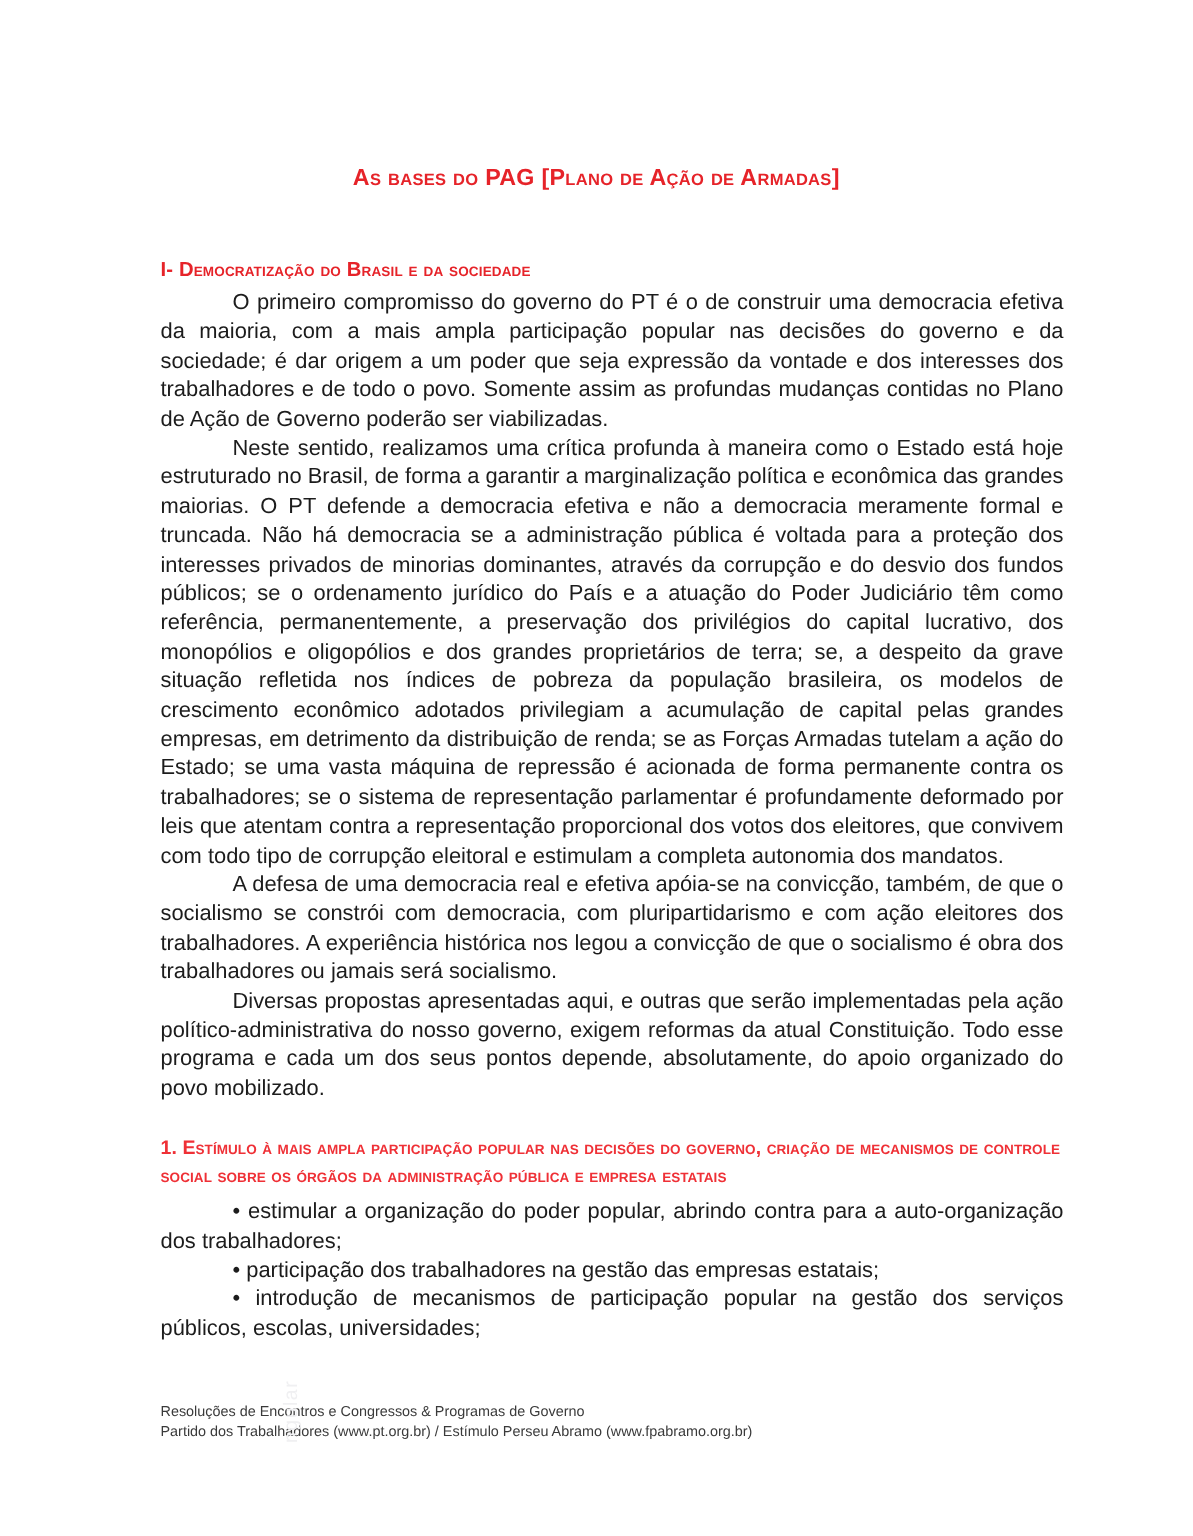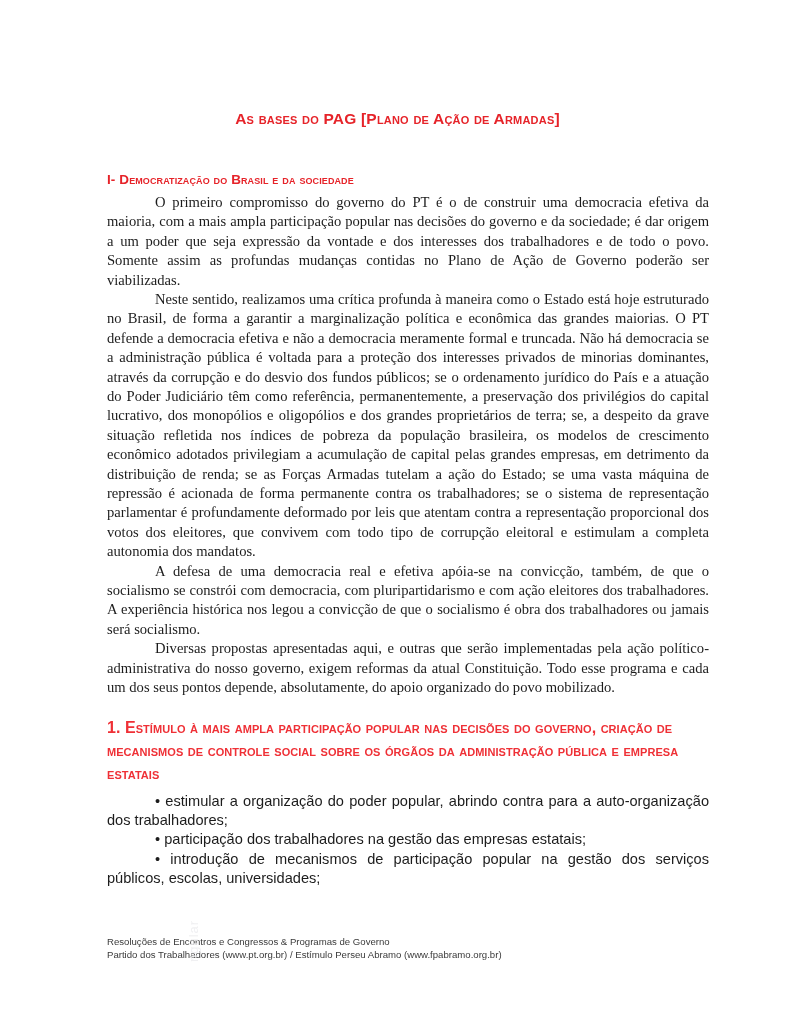--- a/index.html
+++ b/index.html
@@ -50,37 +50,36 @@
     color: #e62329;
     font-size: 13.5px;
     font-variant: small-caps;
     letter-spacing: 0.1px;
     margin: 0 0 4px 0;
     line-height: 1.25;
   }
 
   .numbered-heading {
     color: #ef3036;
-    font-size: 16px;
+    font-size: 13px;
     font-variant: small-caps;
     letter-spacing: 0.05px;
     line-height: 1.42;
     margin: 0 0 4px 0;
     text-align: left;
   }
 
   p.body-par {
     margin: 0;
     text-align: justify;
     text-justify: inter-word;
     font-size: 14.6px;
     line-height: 19.4px;
     text-indent: 48px;
     color: #1c1c1c;
-    font-family: Liberation Serif, serif;
   }
 
   .bullets {
     margin: 0;
     padding: 0;
     list-style: none;
   }
   .bullets li {
     margin: 0;
     font-size: 14.6px;

